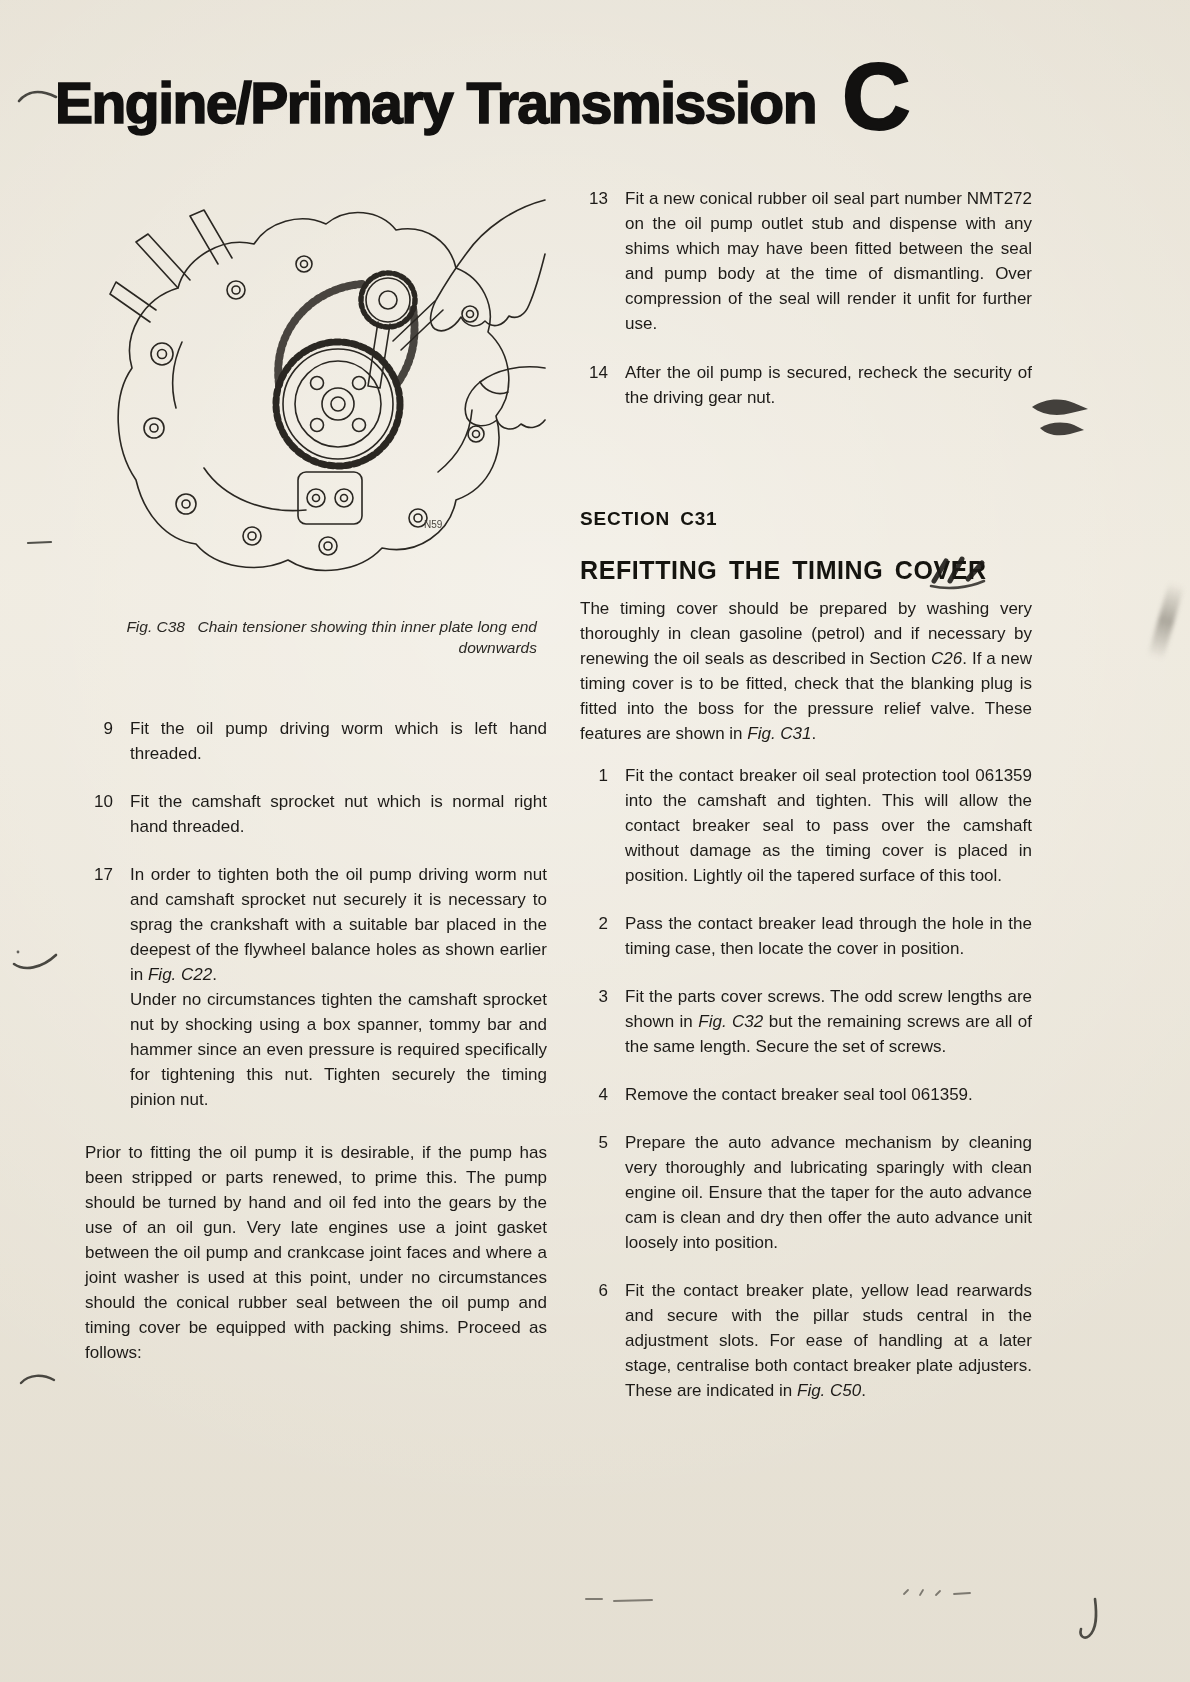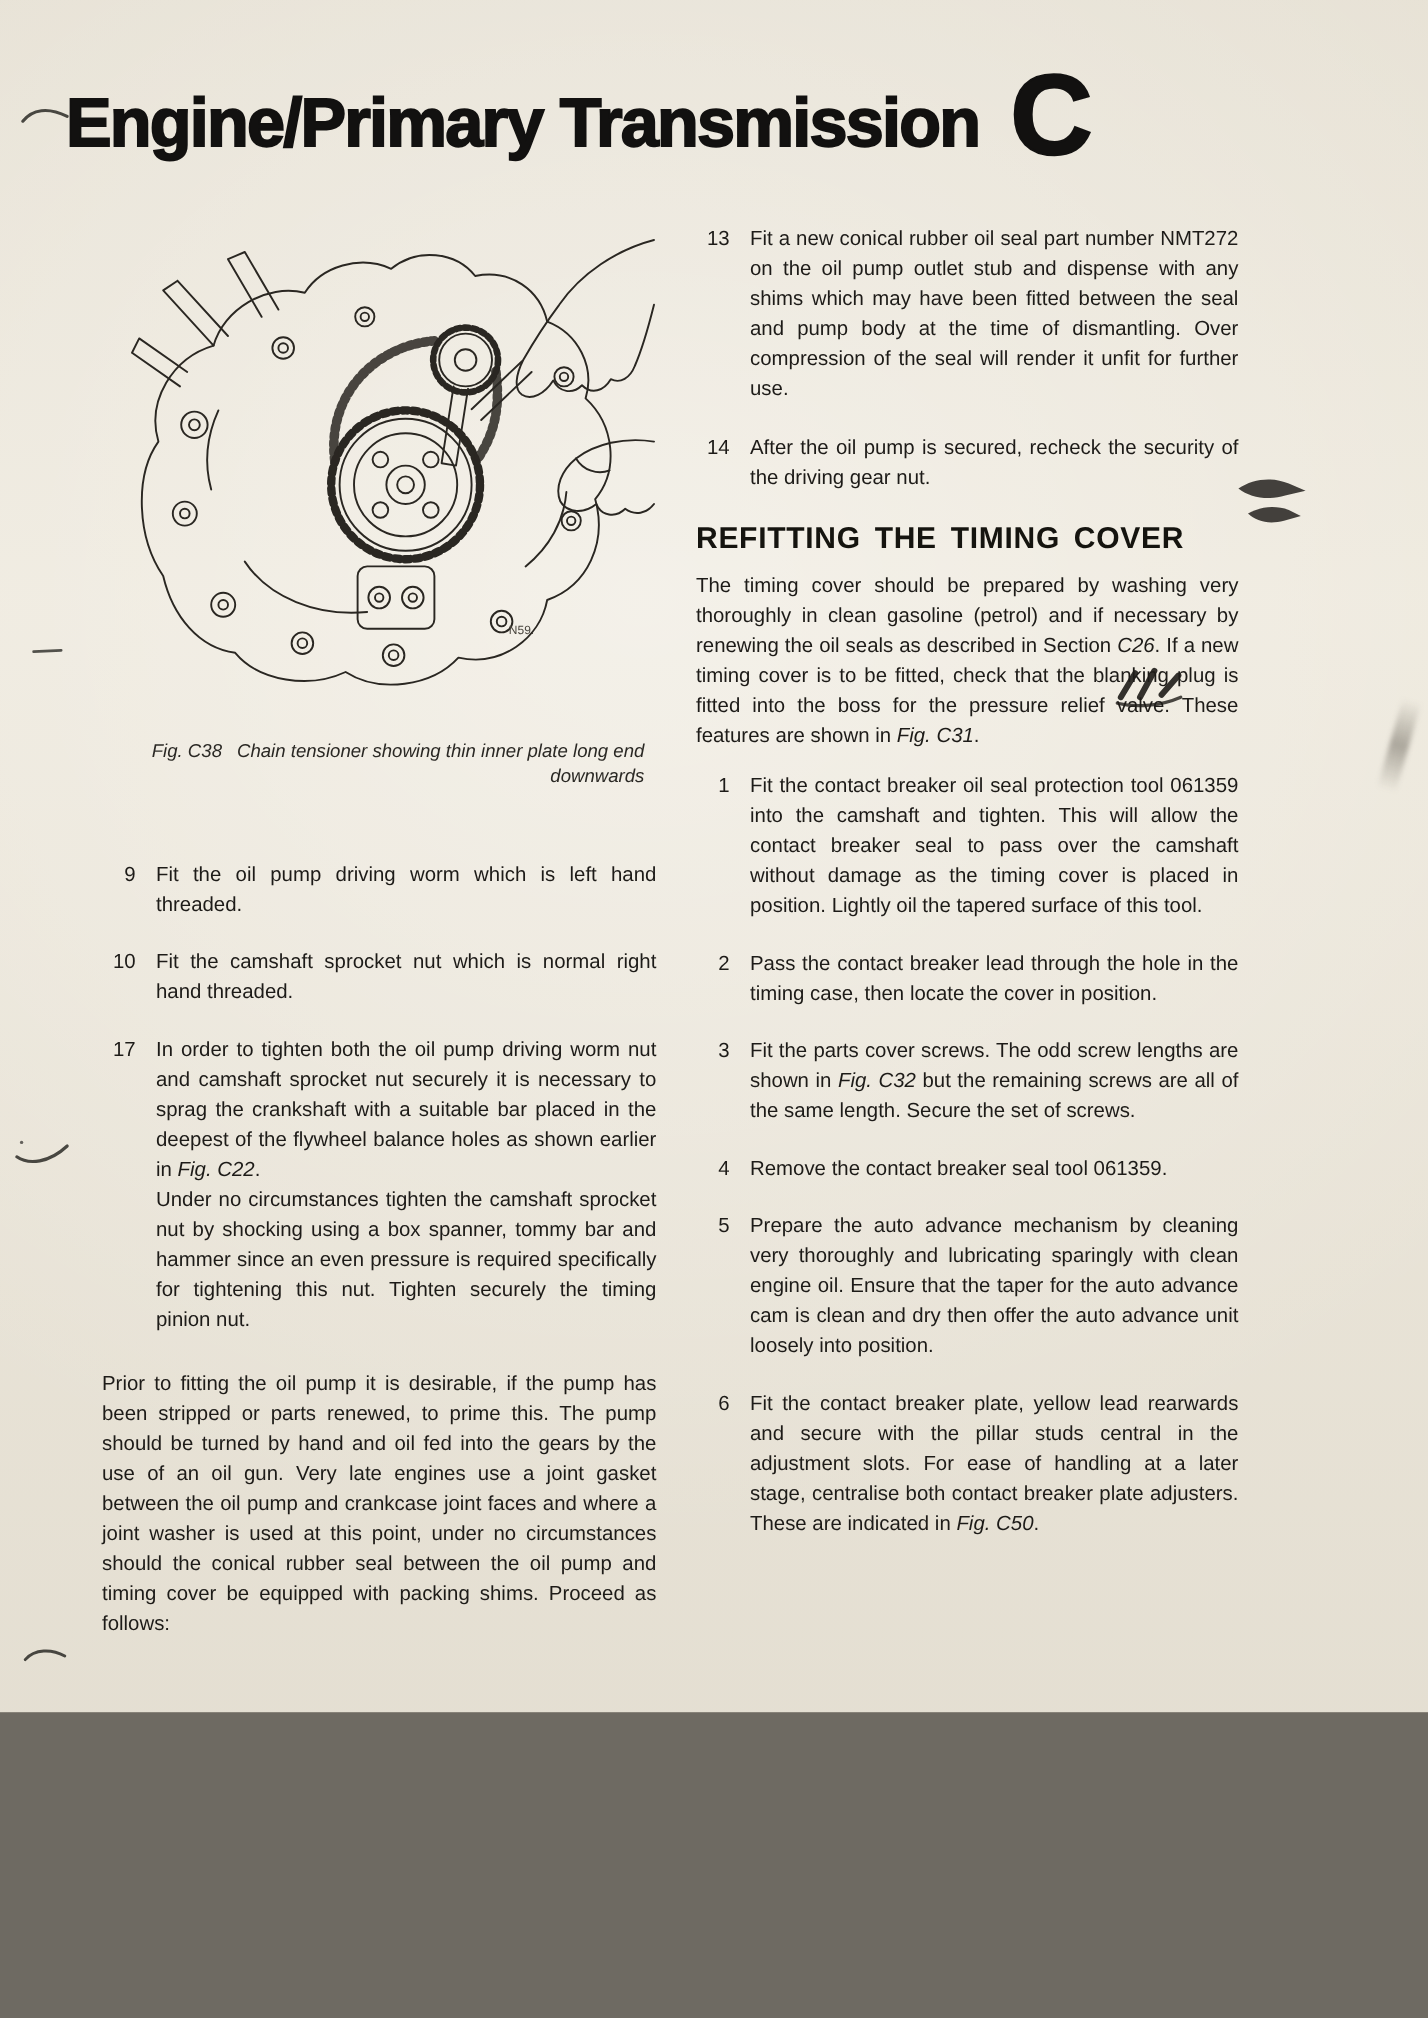--- a/index.html
+++ b/index.html
@@ -1,17 +1,17 @@
 <!DOCTYPE html>
 <html><head>
 <meta charset="utf-8">
 <style>
   html,body{margin:0;padding:0;background:#6e6a62;}
   .page{
-    position:relative;width:1190px;height:1427px;margin:0 auto;overflow:hidden;
+    position:relative;width:1190px;height:1682px;margin:0 auto;overflow:hidden;
     background-color:#f0ebdf;
     background-image:
       radial-gradient(ellipse 130% 90% at 45% 35%, rgba(255,255,255,0.38), rgba(255,255,255,0) 62%),
       linear-gradient(180deg, rgba(110,100,80,0.07), rgba(110,100,80,0.02) 35%, rgba(110,100,80,0.09));
     font-family:"Liberation Sans", sans-serif;
     color:#1d1b18;
   }
   
   .header{position:absolute;left:55px;top:42px;white-space:nowrap;}
   .header .title{
@@ -165,20 +165,21 @@
       <div class="step">
         <span class="num">13</span>
         <span class="txt"><span>Fit a new conical rubber oil seal part number NMT272 on the oil pump outlet stub and dispense with any shims which may have been fitted between the seal and pump body at the time of dismantling. Over compression of the seal will render it unfit for further use.</span></span>
       </div>
       <div class="step">
         <span class="num">14</span>
         <span class="txt"><span>After the oil pump is secured, recheck the security of the driving gear nut.</span></span>
       </div>
     </div>
 
+    <div class="section-heading">SECTION C31</div>
     <div class="sub-heading">REFITTING THE TIMING COVER</div>
 
     <p class="intro"><span>The timing cover should be prepared by washing very thoroughly in clean gasoline (petrol) and if necessary by renewing the oil seals as described in Section </span><i>C26</i><span>. If a new timing cover is to be fitted, check that the blanking plug is fitted into the boss for the pressure relief valve. These features are shown in </span><i>Fig. C31</i><span>.</span></p>
 
     <div class="rc-steps">
       <div class="step">
         <span class="num">1</span>
         <span class="txt"><span>Fit the contact breaker oil seal protection tool 061359 into the camshaft and tighten. This will allow the contact breaker seal to pass over the camshaft without damage as the timing cover is placed in position. Lightly oil the tapered surface of this tool.</span></span>
       </div>
       <div class="step">

